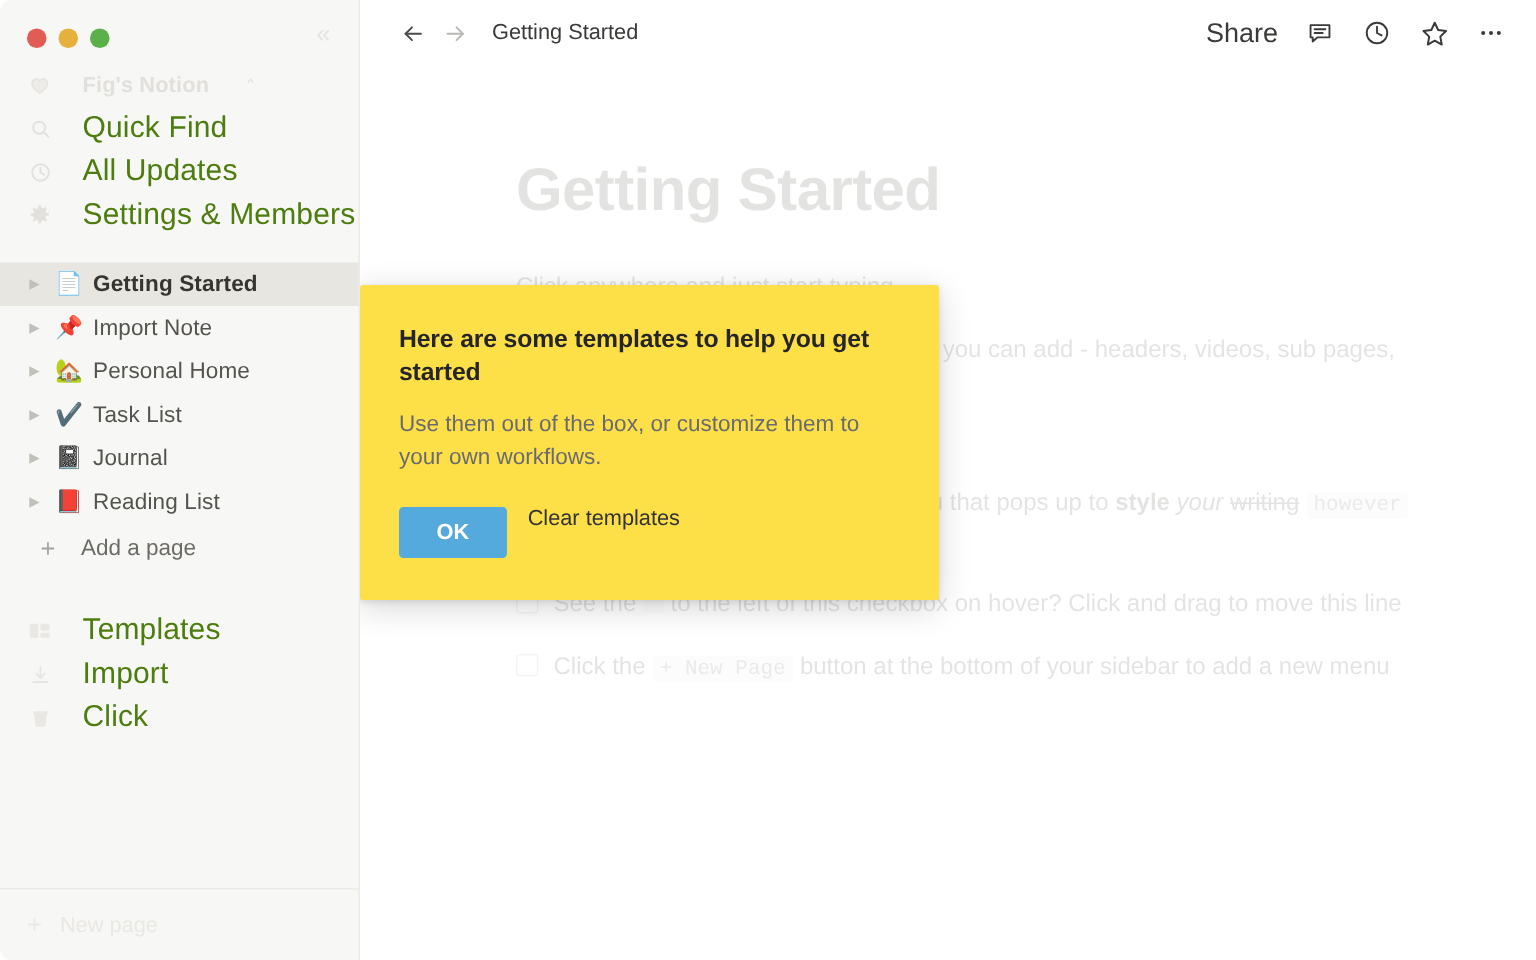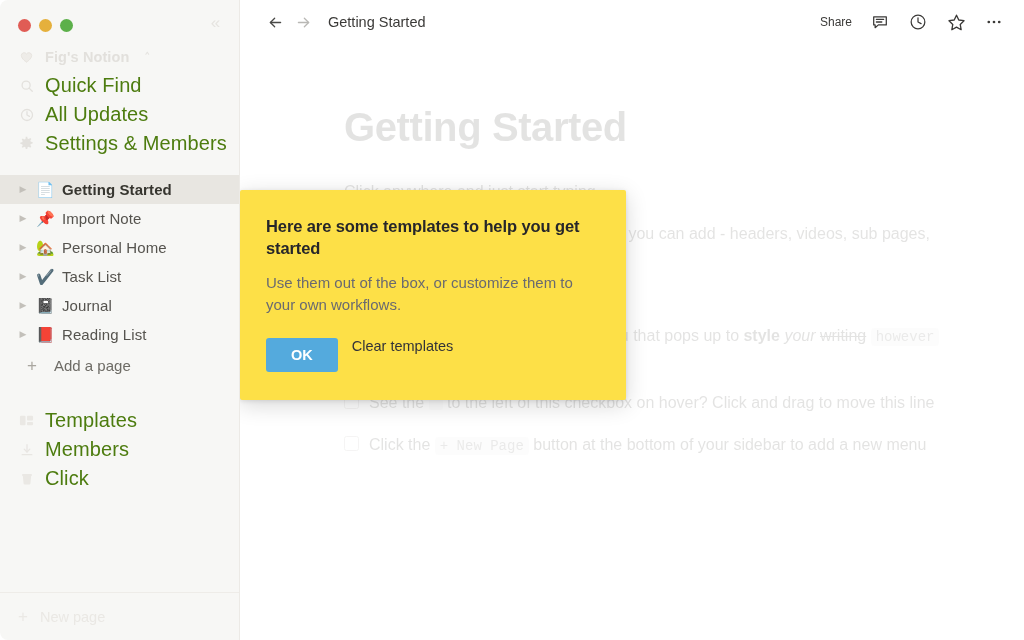--- a/index.html
+++ b/index.html
@@ -67,21 +67,21 @@
 
   .sidebar-top {
     padding-top: 6px;
   }
 
   .srow {
     display: flex;
     align-items: center;
     height: 29px;
     padding: 0 12px 0 18px;
-    gap: 10px;
+    gap: 20px;
     white-space: nowrap;
   }
   .srow .s-icon {
     width: 17px;
     height: 17px;
     flex: 0 0 17px;
     display: flex;
     align-items: center;
     justify-content: center;
     color: #e0ded9;
@@ -216,21 +216,21 @@
     margin-left: 12px;
   }
 
   .topbar-right {
     margin-left: auto;
     display: flex;
     align-items: center;
     gap: 18px;
   }
   .share-btn {
-    font-size: 12px;
+    font-size: 18px;
     color: #3b3a38;
   }
   .tb-icon {
     width: 20px; height: 20px;
     display: flex; align-items: center; justify-content: center;
     color: #3b3a38;
   }
   .tb-icon svg { display: block; }
 
   
@@ -467,21 +467,21 @@
         <span class="s-label">Templates</span>
       </div>
       <div class="srow">
         <span class="s-icon">
           <svg width="14" height="14" viewBox="0 0 16 16" fill="none" stroke="#e8e6e2" stroke-width="1.5" stroke-linecap="round" stroke-linejoin="round">
             <line x1="8" y1="2" x2="8" y2="10"></line>
               <polyline points="4.8,7 8,10.3 11.2,7"></polyline>
               <line x1="2.5" y1="13.3" x2="13.5" y2="13.3"></line>
           </svg>
         </span>
-        <span class="s-label">Members</span>
+        <span class="s-label">Import</span>
       </div>
       <div class="srow">
         <span class="s-icon">
           <svg width="14" height="14" viewBox="0 0 16 16" fill="#eae8e4">
             <path d="M3.2 4.2h9.6l-.9 9a1.2 1.2 0 0 1-1.2 1.1H5.3a1.2 1.2 0 0 1-1.2-1.1z"></path>
               <rect x="2.3" y="2.4" width="11.4" height="2.1" rx="1"></rect>
           </svg>
         </span>
         <span class="s-label">Click</span>
       </div>

